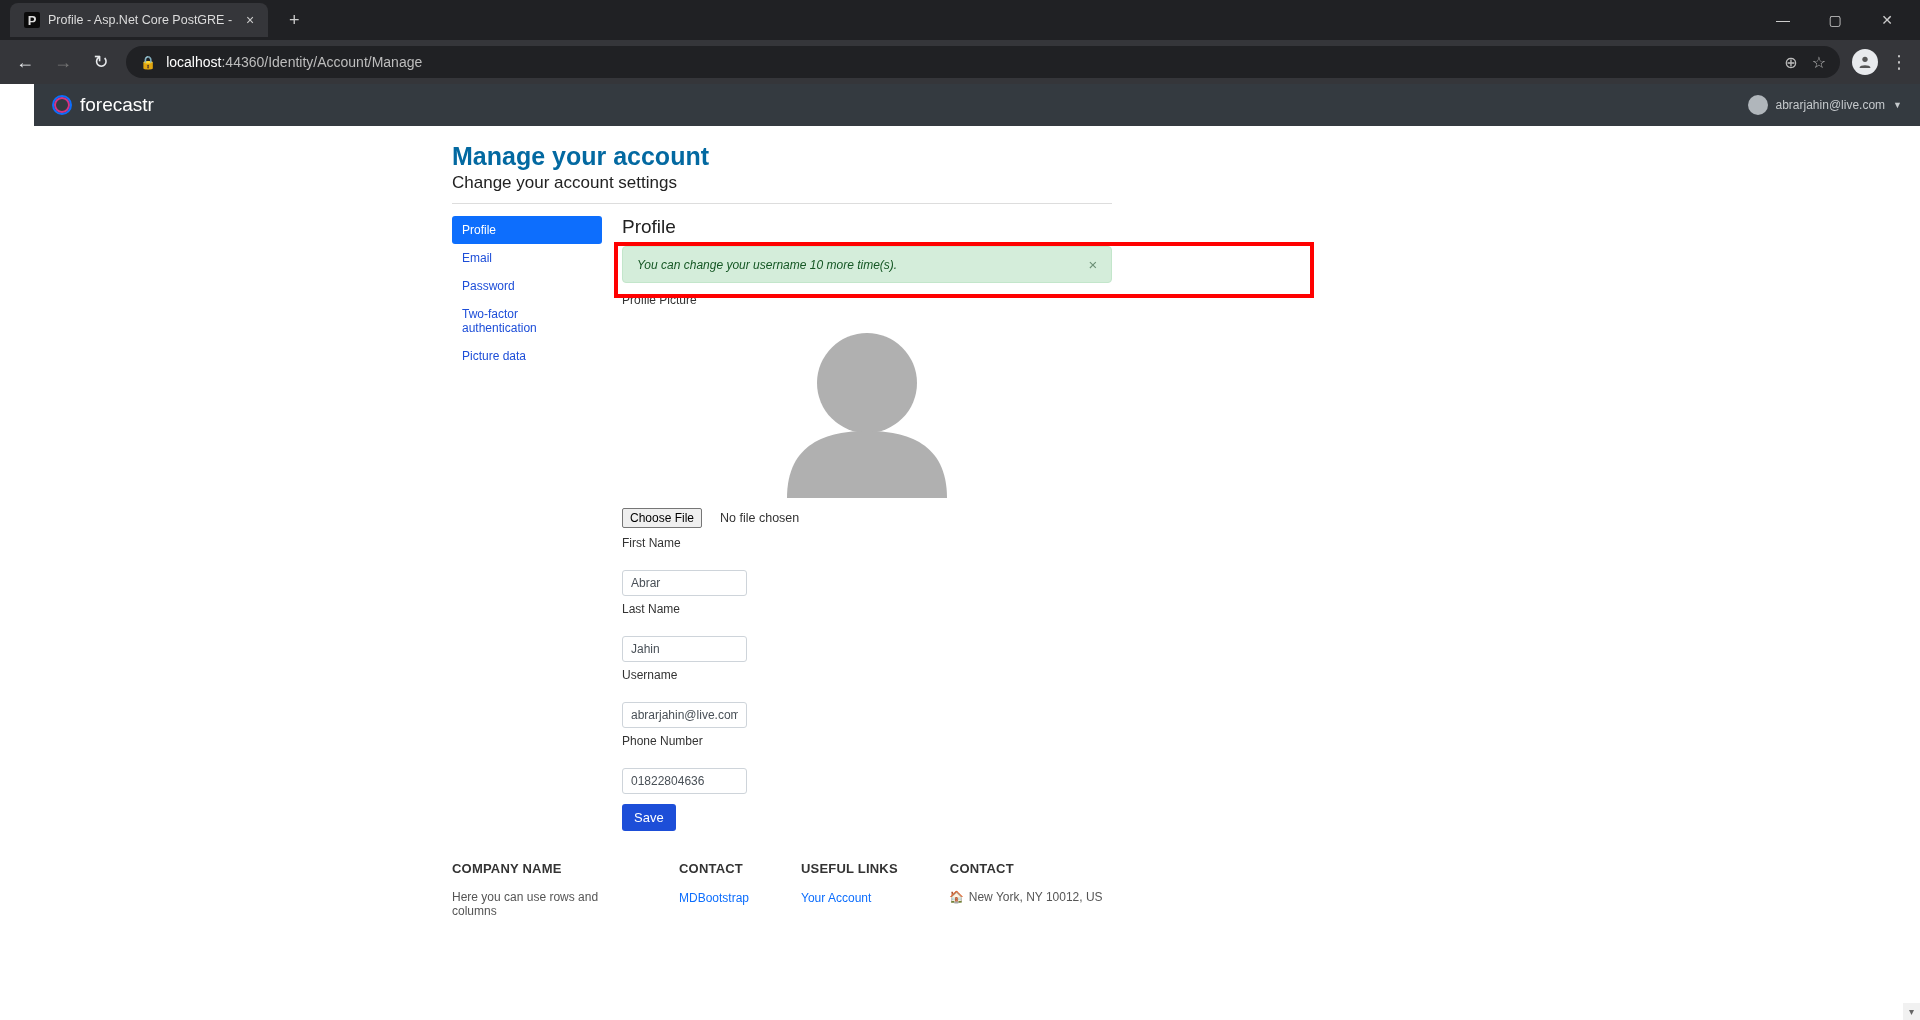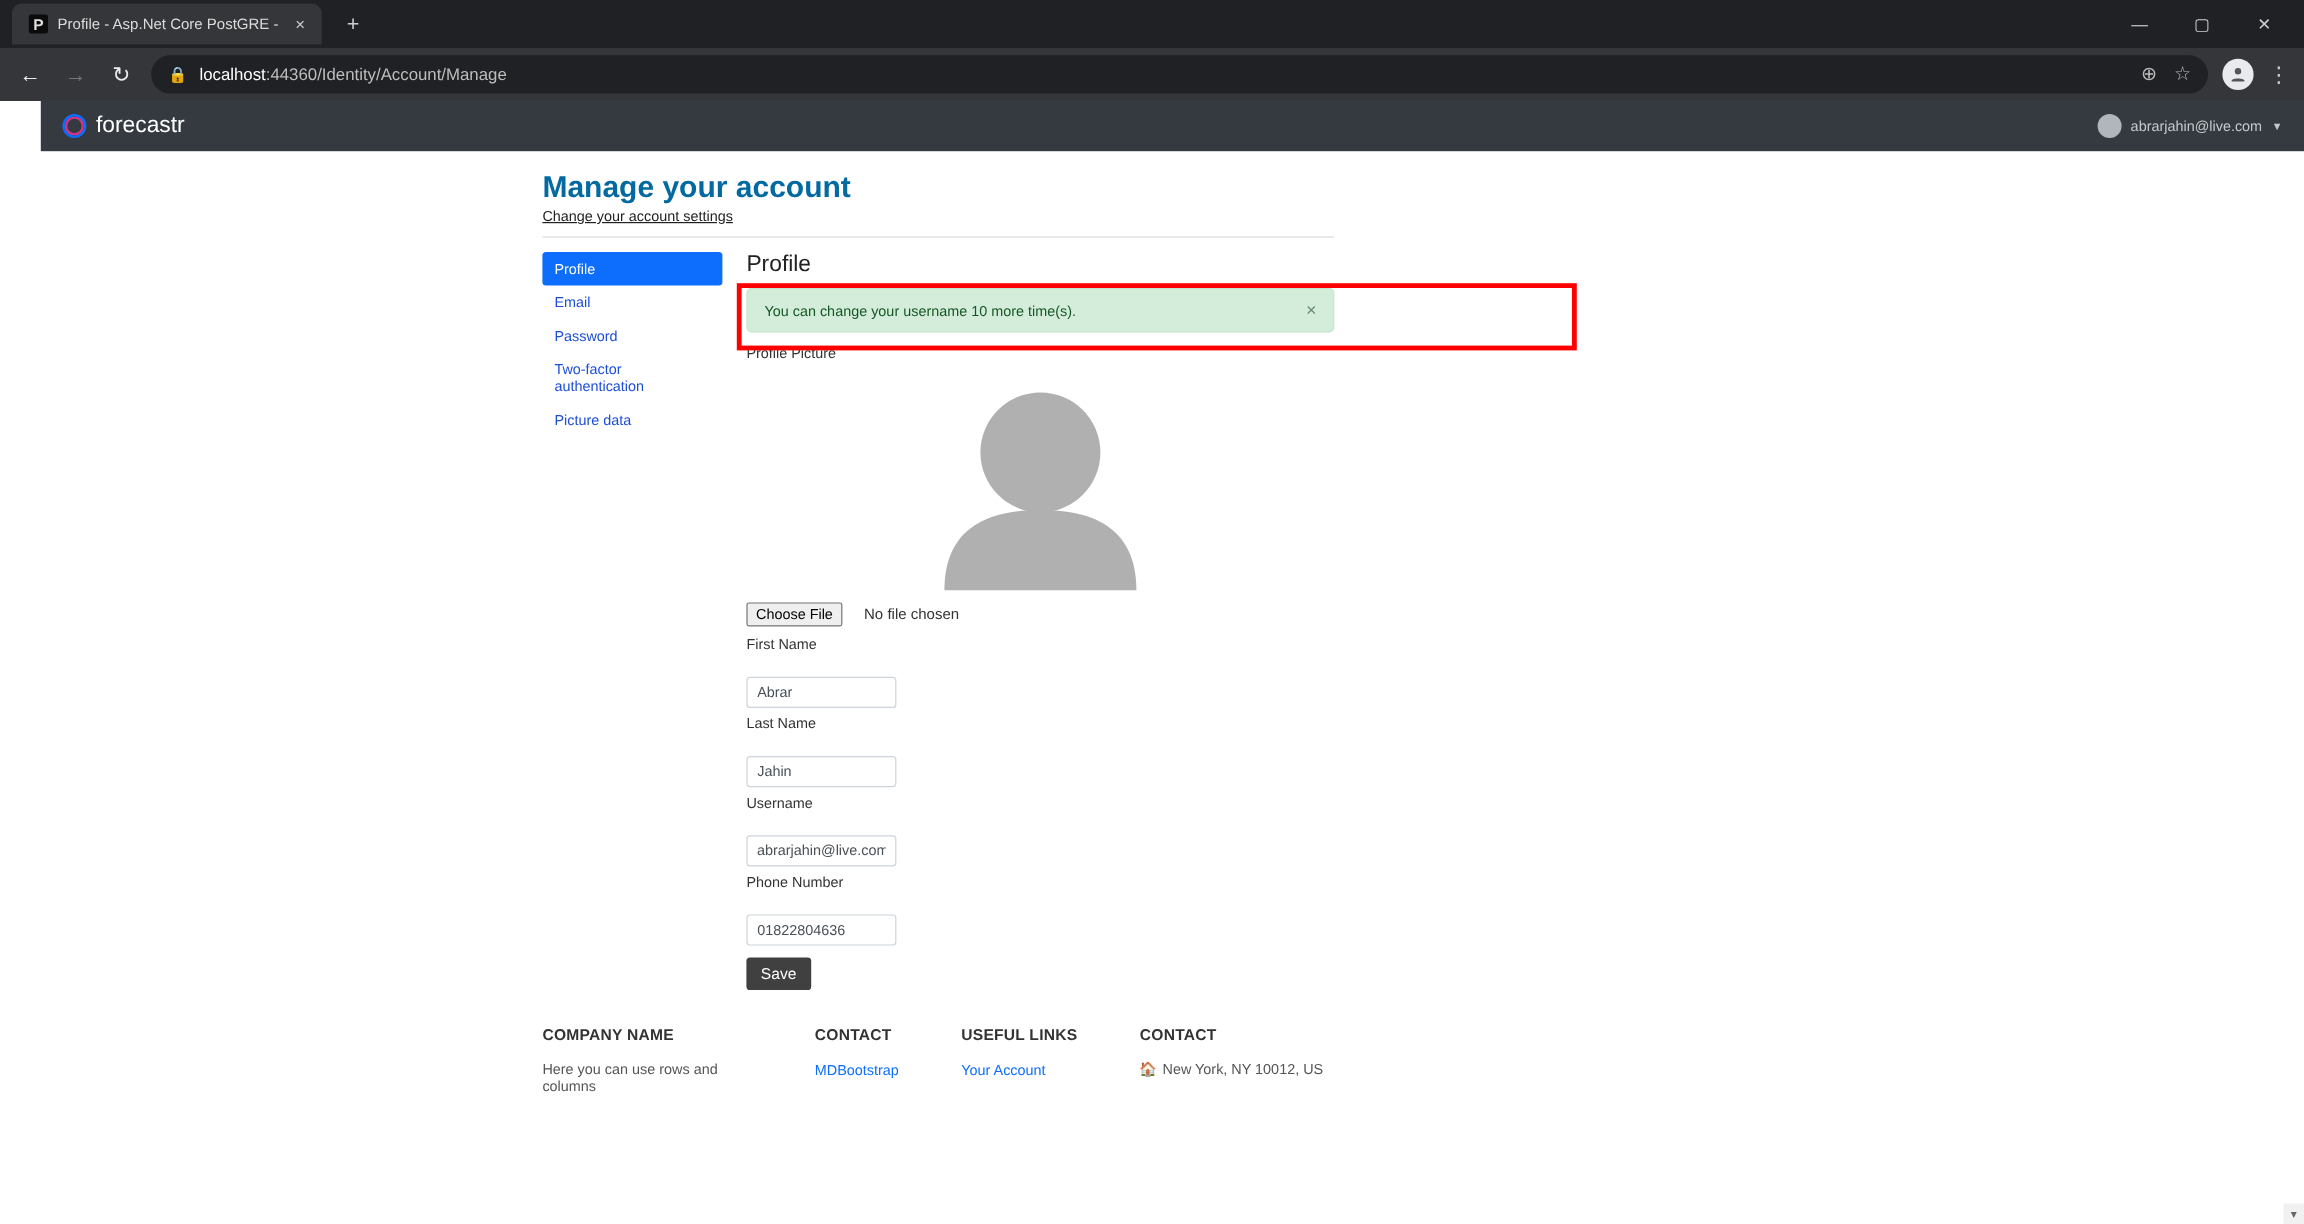--- a/index.html
+++ b/index.html
@@ -155,24 +155,23 @@
     margin-left: 418px;
     padding-top: 16px;
   }
   h2.page-title {
     font-size: 25px;
     font-weight: 600;
     color: #0369a1;
     margin-bottom: 2px;
   }
   .subtitle {
-    font-size: 12px;
+    font-size: 17px;
     color: #222;
     margin-bottom: 10px;
-    text-decoration: underline;
   }
   .hr { border: none; border-top: 1px solid #ddd; margin-bottom: 12px; }
 
   .manage-row { display: flex; gap: 20px; }
 
   .side-nav {
     width: 150px;
     flex-shrink: 0;
   }
   .side-nav .nav-item {
@@ -194,20 +193,21 @@
   }
   .section-title {
     font-size: 19px;
     color: #222;
     margin-bottom: 8px;
   }
 
   .alert-wrap {
     position: relative;
     margin-bottom: 10px;
+    font-style: italic;
   }
   .alert {
     background: #d4edda;
     color: #155724;
     padding: 10px 14px;
     font-size: 12px;
     border-radius: 4px;
     border: 1px solid #c3e6cb;
     display: flex; align-items: center;
   }
@@ -258,21 +258,21 @@
     font-size: 12px;
     padding: 5px 8px;
     border: 1px solid #ced4da;
     border-radius: 3px;
     color: #495057;
     margin-top: 16px;
   }
 
   .save-btn {
     margin-top: 10px;
-    background: #404040;
+    background: #1d4ed8;
     color: #fff;
     border: none;
     padding: 6px 12px;
     font-size: 13px;
     border-radius: 3px;
   }
 
   
   .footer {
     margin-top: 30px;

